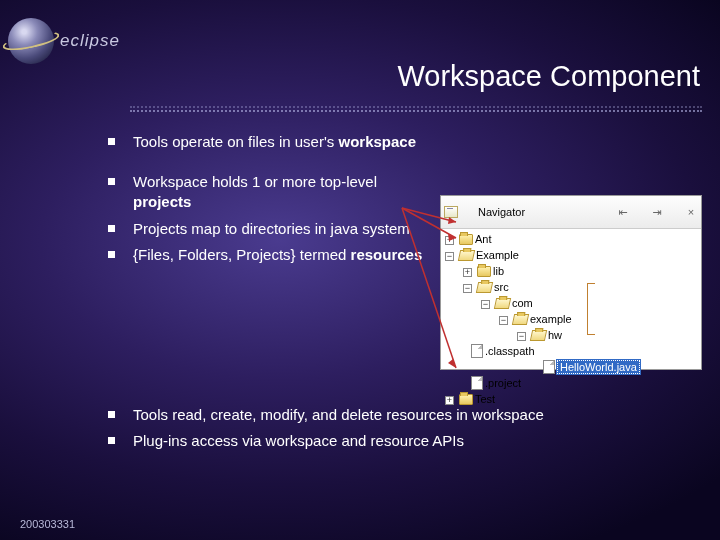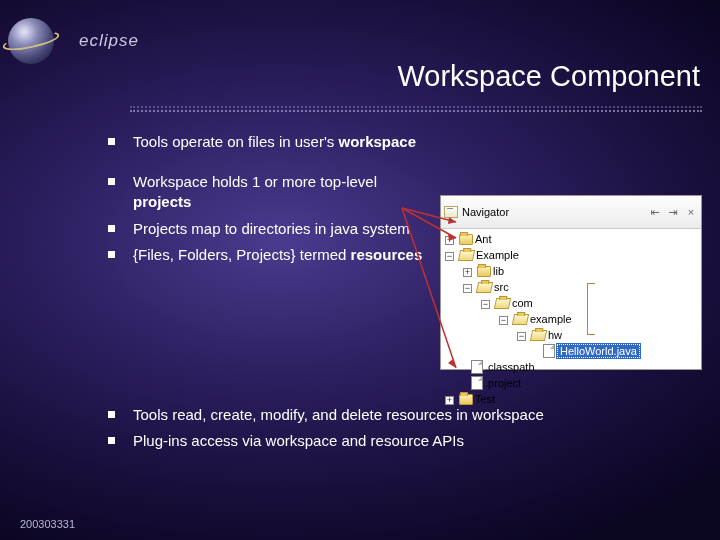--- a/index.html
+++ b/index.html
@@ -33,21 +33,20 @@
     border: 2px solid #d0c080;
     border-radius: 50%;
     transform: translate(-50%, -50%) rotate(-12deg);
     border-top-color: transparent;
   }
   .logo-text {
     color: #c8c8e0;
     font-size: 17px;
     font-style: italic;
     letter-spacing: 1px;
-    margin-left: 19px;
   }
   .title {
     position: absolute;
     top: 60px;
     right: 20px;
     color: #fff;
     font-size: 29px;
     font-family: "Trebuchet MS", Verdana, sans-serif;
   }
   .dotted-line {
@@ -101,21 +100,21 @@
     font-family: Tahoma, sans-serif;
     font-size: 11px;
     color: #000;
   }
   .nav-titlebar {
     height: 20px;
     display: flex;
     align-items: center;
     padding: 16px 3px;
     border-bottom: 1px solid #ccc;
-    gap: 4px;
+    gap: 20px;
     background: linear-gradient(#fdfdfd,#ececec);
   }
   .nav-icon {
     width: 14px; height: 12px;
     background: linear-gradient(#fff,#e8e8c8);
     border: 1px solid #bba860;
     position: relative;
   }
   .nav-icon::before { content:""; position:absolute; left:2px; top:1px; width:6px; height:1px; background:#88a; }
   .nav-title { flex: 1; }
@@ -302,33 +301,33 @@
       <span class="indent"></span>
         <span class="indent"></span>
         <span class="indent"></span>
         <span class="indent"></span>
       <div class="expander">−</div>
       <div class="folder-open"></div>
       <span>hw</span>
     </div>
     <div class="tree-row">
       <span class="indent"></span>
+        <span class="indent" style="width:8px"></span>
+      <div class="file-ic"></div>
+      <span>.classpath</span>
+    </div>
+    <div class="tree-row">
+      <span class="indent"></span>
         <span class="indent"></span>
         <span class="indent"></span>
         <span class="indent"></span>
         <span class="indent"></span>
         <span class="indent" style="width:8px"></span>
       <div class="file-ic"></div>
       <span class="selected">HelloWorld.java</span>
-    </div>
-    <div class="tree-row">
-      <span class="indent"></span>
-        <span class="indent" style="width:8px"></span>
-      <div class="file-ic"></div>
-      <span>.classpath</span>
     </div>
     <div class="tree-row">
       <span class="indent"></span>
         <span class="indent" style="width:8px"></span>
       <div class="file-ic"></div>
       <span>.project</span>
     </div>
     <div class="tree-row">
       <div class="expander">+</div>
       <div class="folder-closed"></div>

